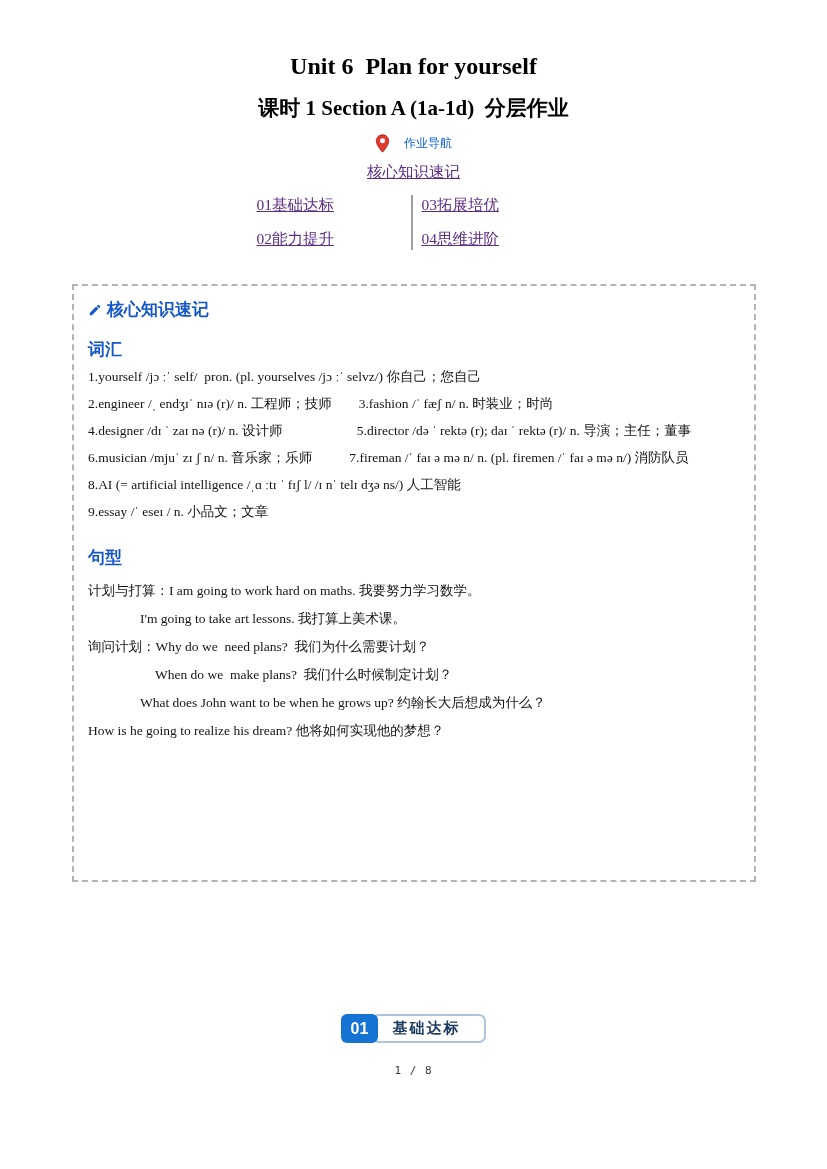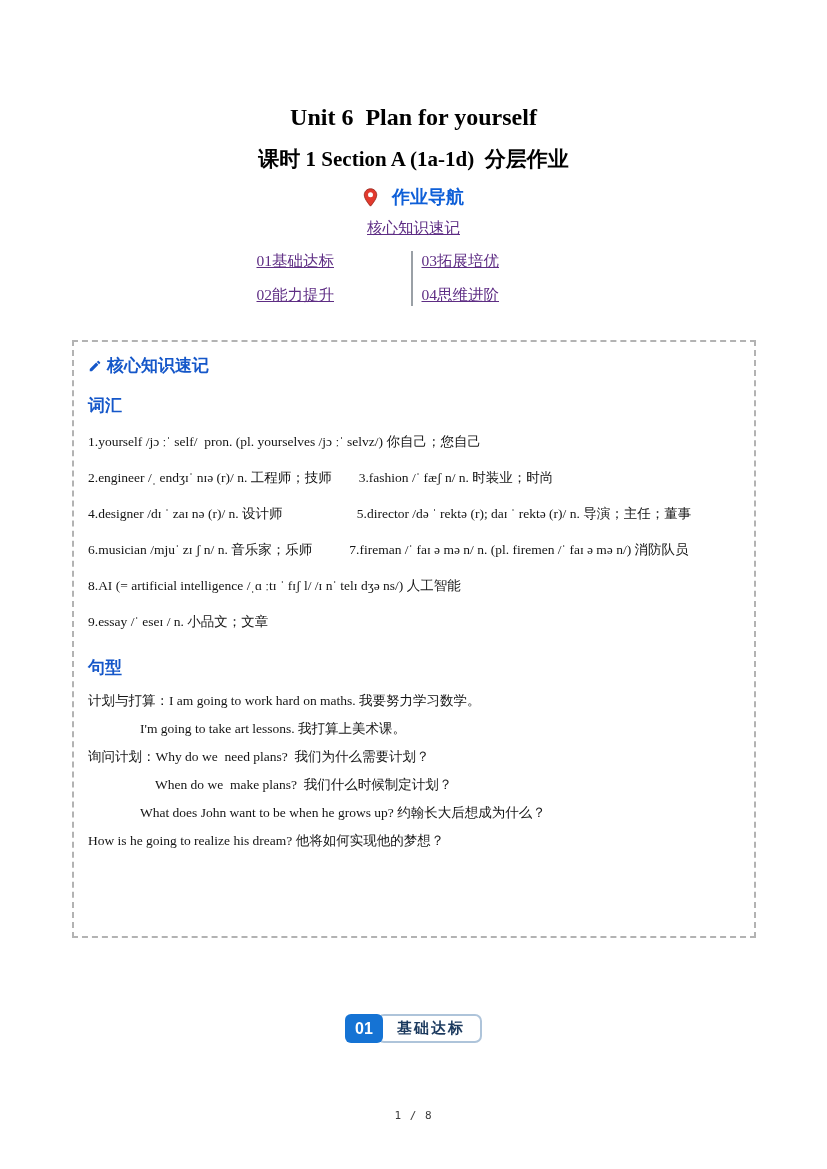--- a/index.html
+++ b/index.html
@@ -5,40 +5,40 @@
   html,body { margin:0; padding:0; }
   body {
     width:827px; height:1169px;
     background:#ffffff;
     font-family:"Liberation Serif", serif;
     color:#1a1a1a;
     position:relative;
     overflow:hidden;
   }
   .title {
-    padding-top:104px;
+    padding-top:53px;
     text-align:center;
     font-size:24px;
     font-weight:bold;
     white-space:pre-wrap;
     color:#000;
   }
   .subtitle {
     margin-top:14px;
     text-align:center;
     font-size:21px;
     font-weight:bold;
     white-space:pre-wrap;
     color:#000;
   }
   .nav-line {
     margin-top:12px;
     display:flex; justify-content:center; align-items:center; gap:14px;
     font-family:"Liberation Sans", sans-serif;
-    font-weight:bold; font-size:18px;
+    font-weight:normal; font-size:12px;
     color:#0e5fd8;
   }
   .core-link {
     display:block;
     margin:9px auto 0;
     width:max-content;
     font-size:15.5px;
     color:#5e2d84;
     text-decoration:underline;
     cursor:pointer;
@@ -70,21 +70,21 @@
     color:#1557c9;
   }
   .sec-heading {
     margin-top:17px;
     font-family:Liberation Serif, serif;
     font-weight:bold; font-size:17px;
     color:#1557c9;
   }
   .sec-heading.patterns { margin-top:23px; }
   .vocab-row {
-    margin-top:13px;
+    margin-top:4px;
     font-size:13.5px;
     line-height:23px;
     padding-left:17px;
     text-indent:-17px;
     white-space:pre-wrap;
     color:#141414;
   }
   .pattern-line {
     font-size:13.5px;
     line-height:28px;
@@ -106,29 +106,29 @@
     padding:0 10px;
     border-radius:6px;
     position:relative; z-index:2;
     display:flex; align-items:center;
   }
   .badge-label {
     background:#ffffff;
     border:2px solid #aec4da;
     border-radius:7px;
     margin-left:-6px;
-    padding:3px 15px 3px 18px;
+    padding:3px 24px 3px 18px;
     font-family:"Liberation Sans", sans-serif;
     font-weight:bold; font-size:15px;
     color:#1c3a5e;
     display:flex; align-items:center;
     letter-spacing:2px;
   }
   .footer {
-    position:absolute; top:1109px; left:0; right:0;
+    position:absolute; top:1064px; left:0; right:0;
     text-align:center;
     font-family:"DejaVu Sans Mono", monospace;
     font-size:11px;
     color:#3c3c3c;
     letter-spacing:1px;
   }
   .pin-icon svg, .pen-icon svg { display:block; }
 </style>
 </head>
 <body>

